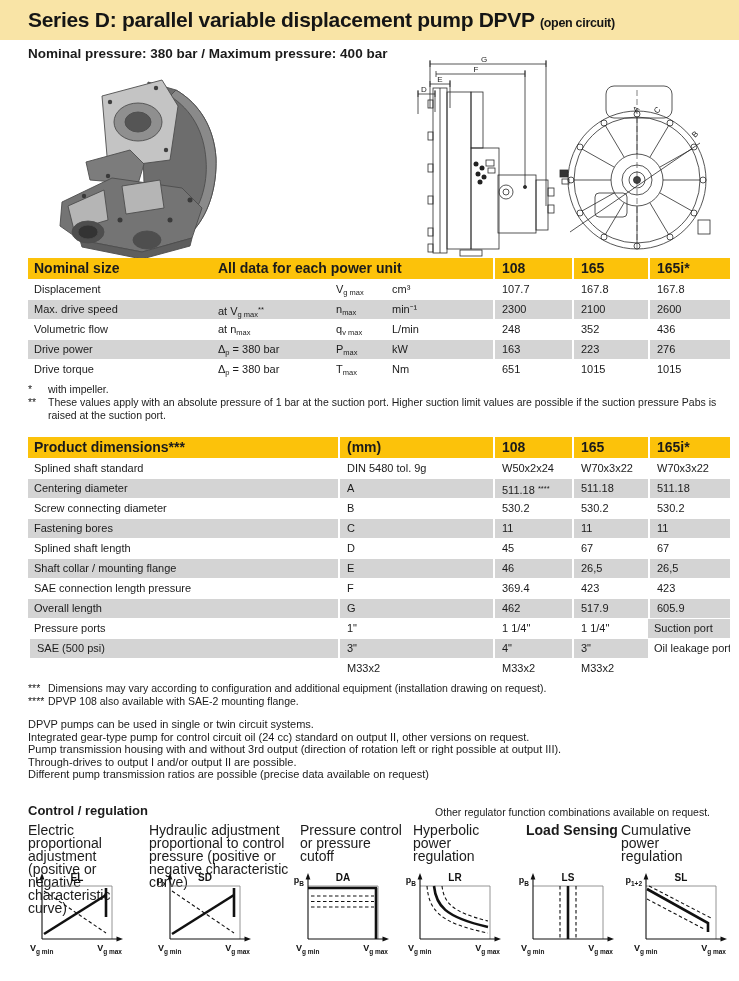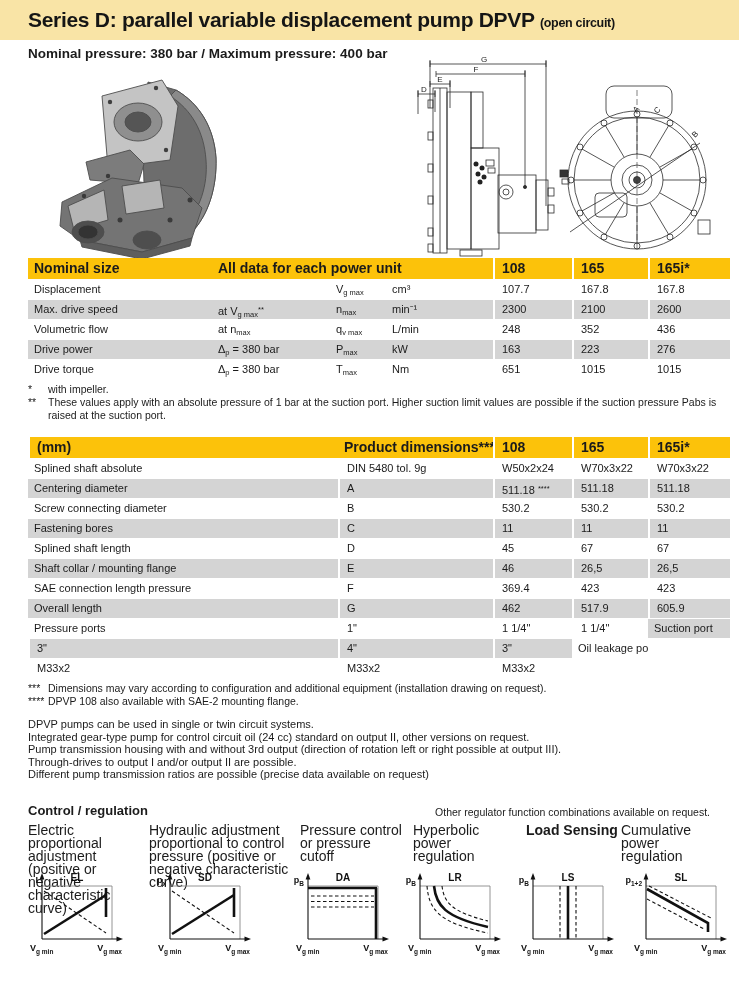--- a/index.html
+++ b/index.html
@@ -242,26 +242,26 @@
         <div class="mk">*</div>
         <div class="tx">with impeller.</div>
       </div>
       <div class="fn">
         <div class="mk">**</div>
         <div class="tx">These values apply with an absolute pressure of 1 bar at the suction port. Higher suction limit values are possible if the suction pressure Pabs is raised at the suction port.</div>
       </div>
     </div>
 
   <div id="t2" class="tbl t2">
+      <div class="c th">Product dimensions***</div>
       <div class="c th sep">(mm)</div>
-      <div class="c th">Product dimensions***</div>
       <div class="c th sep">108</div>
       <div class="c th sep">165</div>
       <div class="c th sep">165i*</div>
-      <div class="c">Splined shaft absolute</div>
+      <div class="c">Splined shaft standard</div>
       <div class="c sep">DIN 5480 tol. 9g</div>
       <div class="c sep">W50x2x24</div>
       <div class="c sep">W70x3x22</div>
       <div class="c sep">W70x3x22</div>
       <div class="c g">Centering diameter</div>
       <div class="c g sep">A</div>
       <div class="c g sep">511.18 <sup>****</sup></div>
       <div class="c g sep">511.18</div>
       <div class="c g sep">511.18</div>
       <div class="c">Screw connecting diameter</div>
@@ -292,20 +292,21 @@
       <div class="c g">Overall length</div>
       <div class="c g sep">G</div>
       <div class="c g sep">462</div>
       <div class="c g sep">517.9</div>
       <div class="c g sep">605.9</div>
       <div class="c">Pressure ports</div>
       <div class="c sep">1"</div>
       <div class="c sep">1 1/4"</div>
       <div class="c sep">1 1/4"</div>
       <div class="c g">Suction port</div>
+      <div class="c g sep">SAE (500 psi)</div>
       <div class="c g sep">3"</div>
       <div class="c g sep">4"</div>
       <div class="c g sep">3"</div>
       <div class="c">Oil leakage port</div>
       <div class="c sep"></div>
       <div class="c sep">M33x2</div>
       <div class="c sep">M33x2</div>
       <div class="c sep">M33x2</div>
     </div>
   <div id="fn2" class="fns" style="top:682px;">

